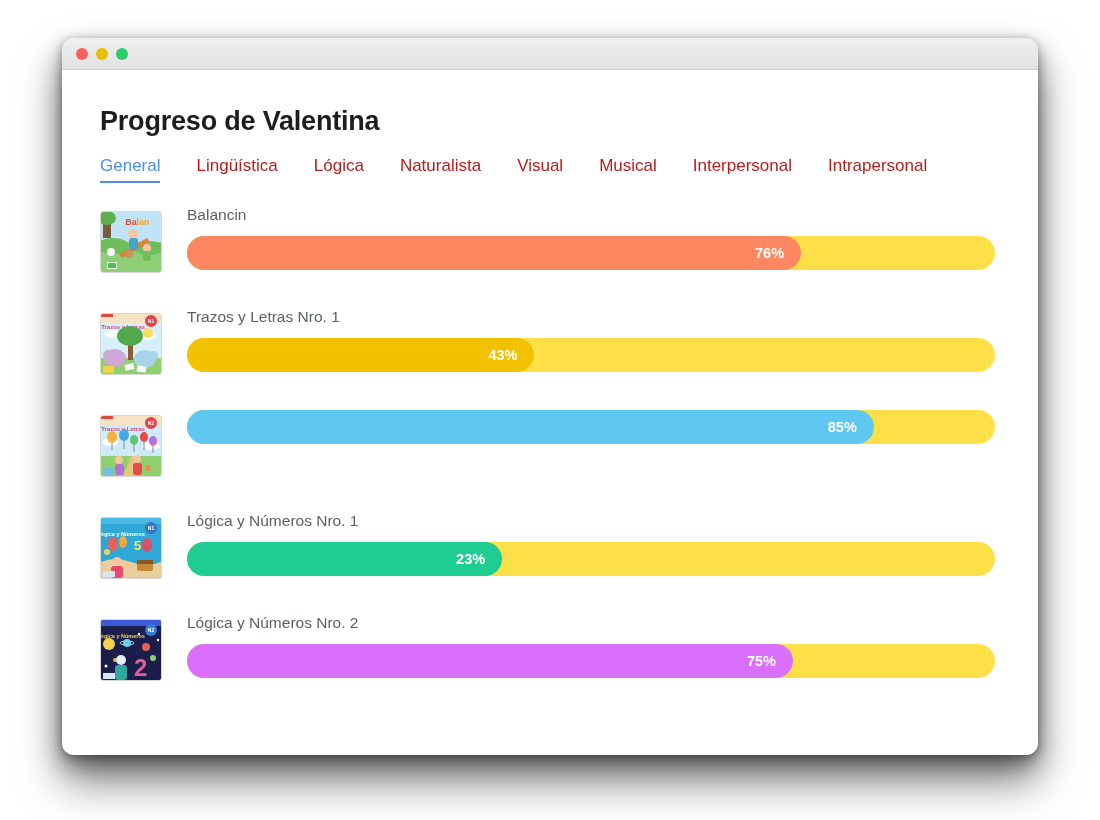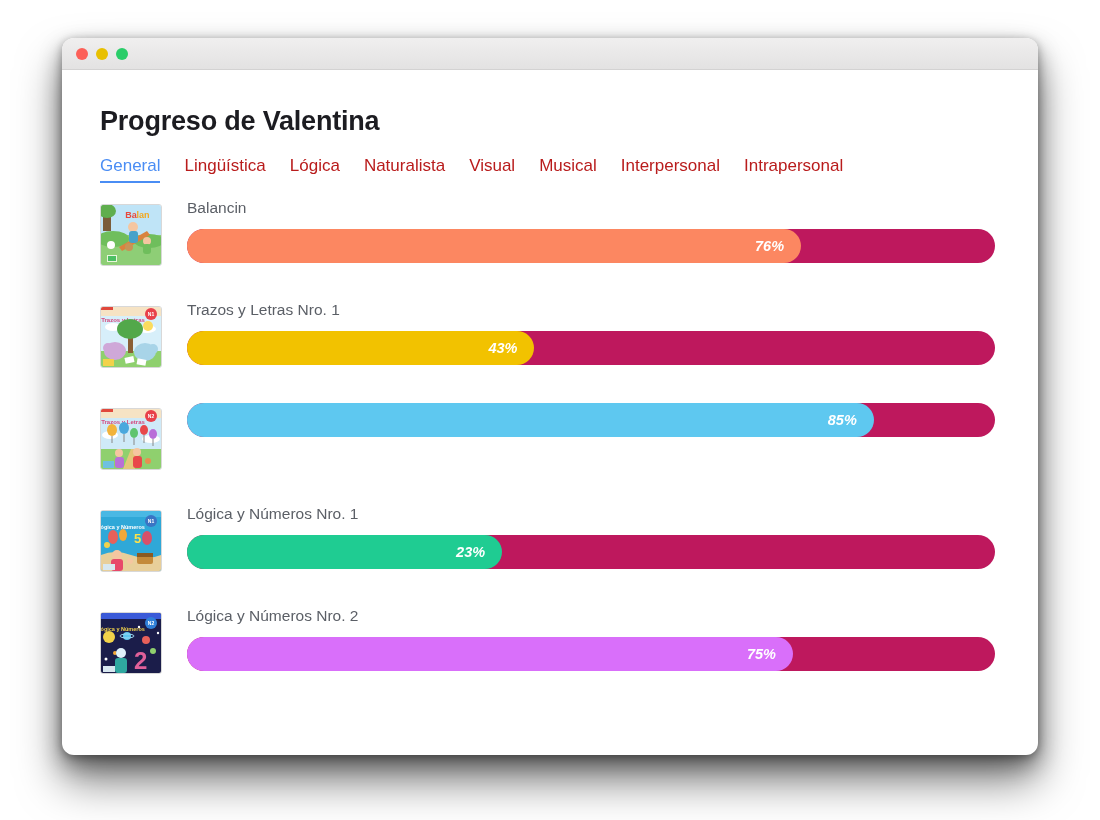--- a/index.html
+++ b/index.html
@@ -41,21 +41,21 @@
 
   .page-title {
     font-size: 27px;
     font-weight: bold;
     color: #1c1c21;
     letter-spacing: -0.2px;
     margin-bottom: 19px;
   }
 
   
-  .tabs { display: flex; align-items: flex-end; gap: 24px; margin-bottom: 14px; }
+  .tabs { display: flex; align-items: flex-end; gap: 36px; margin-bottom: 21px; }
   .tab {
     font-size: 17px;
     color: #b91c1c;
     padding-bottom: 5px;
     cursor: pointer;
     white-space: nowrap;
     border-bottom: 2.5px solid transparent;
   }
   .tab.active { color: #4a8df4; border-bottom-color: #4a8df4; }
 
@@ -83,24 +83,23 @@
 
   .rowbody { flex: 1; margin-left: 25px; padding-top: 2px; }
   .rowtitle {
     font-size: 15.5px;
     color: #5b5f66;
     margin-bottom: 12px;
   }
   .track {
     position: relative;
     height: 34px;
-    background: #be185d;
+    background: #fde047;
     border-radius: 17px;
     width: 808px;
-    font-style: italic;
   }
   .fill {
     position: absolute; left: 0; top: 0; bottom: 0;
     border-radius: 17px;
     display: flex; align-items: center; justify-content: flex-end;
     padding-right: 17px;
     color: #ffffff;
     font-size: 14.5px;
     font-weight: bold;
     min-width: 60px;

